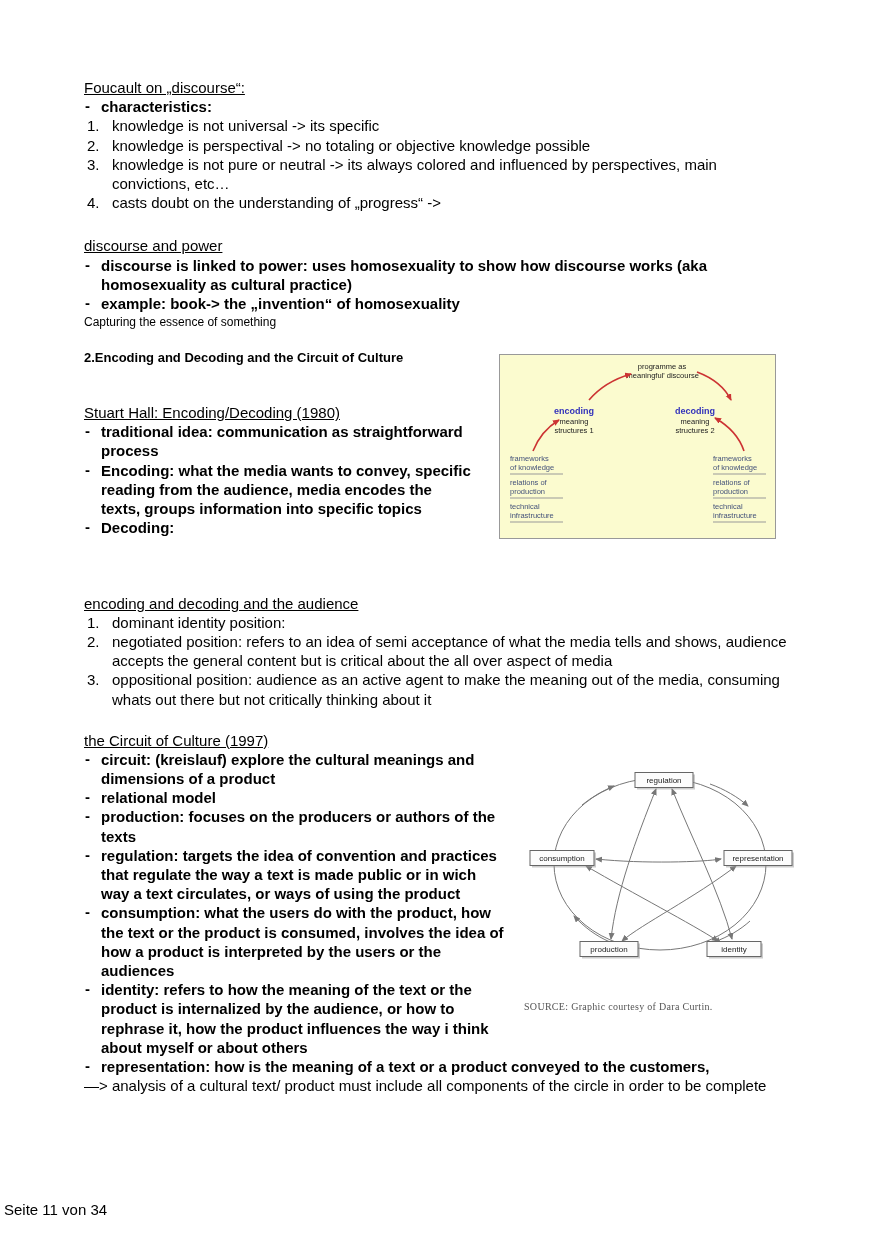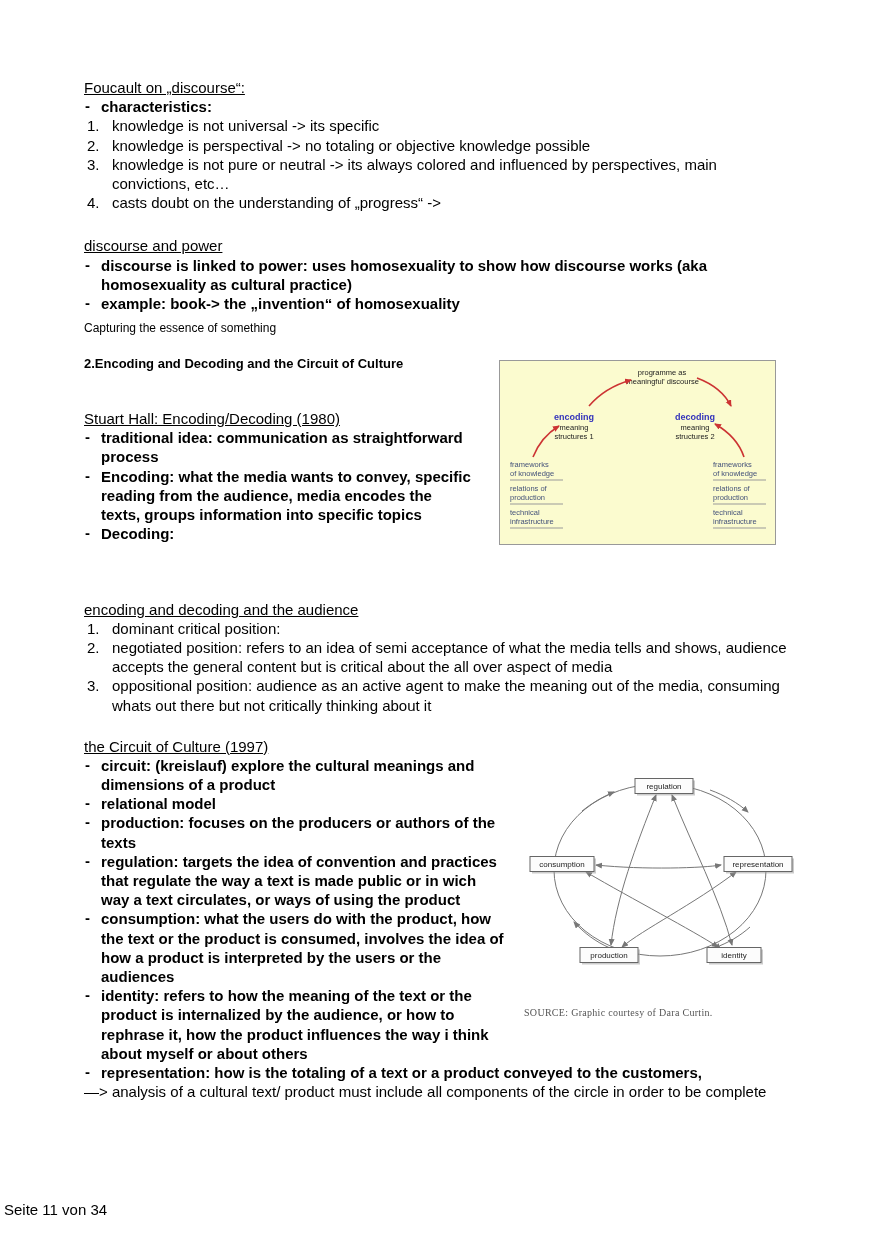--- a/index.html
+++ b/index.html
@@ -16,21 +16,21 @@
   .heading { font-size: 13px; font-weight: bold; }
 
   ul.dash { list-style: none; font-weight: bold; }
   ul.dash > li { position: relative; padding-left: 17px; }
   ul.dash > li::before { content: "-"; position: absolute; left: 1px; top: -1px; }
 
   ol.num { list-style: none; counter-reset: li; }
   ol.num > li { position: relative; padding-left: 28px; counter-increment: li; }
   ol.num > li::before { content: counter(li) "."; position: absolute; left: 3px; }
 
-  .small-note { font-size: 12px; margin-top: 8px; }
+  .small-note { font-size: 12px; margin-top: 2px; }
 
   .sec-discourse { margin-top: 24px; }
   .sec-encoding  { margin-top: 20px; }
   .hall-title    { margin-top: 36px; }
   .sec-audience  { margin-top: 42px; clear: both; }
   .sec-circuit   { margin-top: 22px; }
 
   .clearfix::after { content: ""; display: block; clear: both; }
 
   .fig1 { float: right; width: 277px; margin: 4px 20px 8px 27px; text-align: right; }
@@ -137,21 +137,21 @@
     <ul class="dash">
       <li>traditional idea: communication as straightforward process</li>
       <li>Encoding: what the media wants to convey, specific reading from the audience, media encodes the texts, groups information into specific topics</li>
       <li>Decoding:</li>
     </ul>
   </section>
 
   <section class="sec-audience">
     <p class="u">encoding and decoding and the audience</p>
     <ol class="num">
-      <li>dominant critical position:</li>
+      <li>dominant identity position:</li>
       <li>negotiated position: refers to an idea of semi acceptance of what the media tells and shows, audience accepts the general content but is critical about the all over aspect of media</li>
       <li>oppositional position: audience as an active agent to make the meaning out of the media, consuming whats out there but not critically thinking about it</li>
     </ol>
   </section>
 
   <section class="sec-circuit clearfix">
     <figure class="fig2">
       <svg width="272" height="240" viewBox="0 0 272 240">
         <defs>
           <marker id="arrGray" markerWidth="9" markerHeight="9" refX="6" refY="3" orient="auto-start-reverse" markerUnits="userSpaceOnUse">
@@ -206,20 +206,20 @@
     </figure>
 
     <p class="u">the Circuit of Culture (1997)</p>
     <ul class="dash">
       <li>circuit: (kreislauf) explore the cultural meanings and dimensions of a product</li>
       <li>relational model</li>
       <li>production: focuses on the producers or authors of the texts</li>
       <li>regulation: targets the idea of convention and practices that regulate the way a text is made public or in wich way a text circulates, or ways of using the product</li>
       <li>consumption: what the users do with the product, how the text or the product is consumed, involves the idea of how a product is interpreted by the users or the audiences</li>
       <li>identity: refers to how the meaning of the text or the product is internalized by the audience, or how to rephrase it, how the product influences the way i think about myself or about others</li>
-      <li>representation: how is the totaling of a text or a product conveyed to the customers,</li>
+      <li>representation: how is the meaning of a text or a product conveyed to the customers,</li>
     </ul>
     <p>—&gt; analysis of a cultural text/ product must include all components of the circle in order to be complete</p>
   </section>
 
   <div class="footer">Seite 11 von 34</div>
 
 </div>
 
 </body></html>

